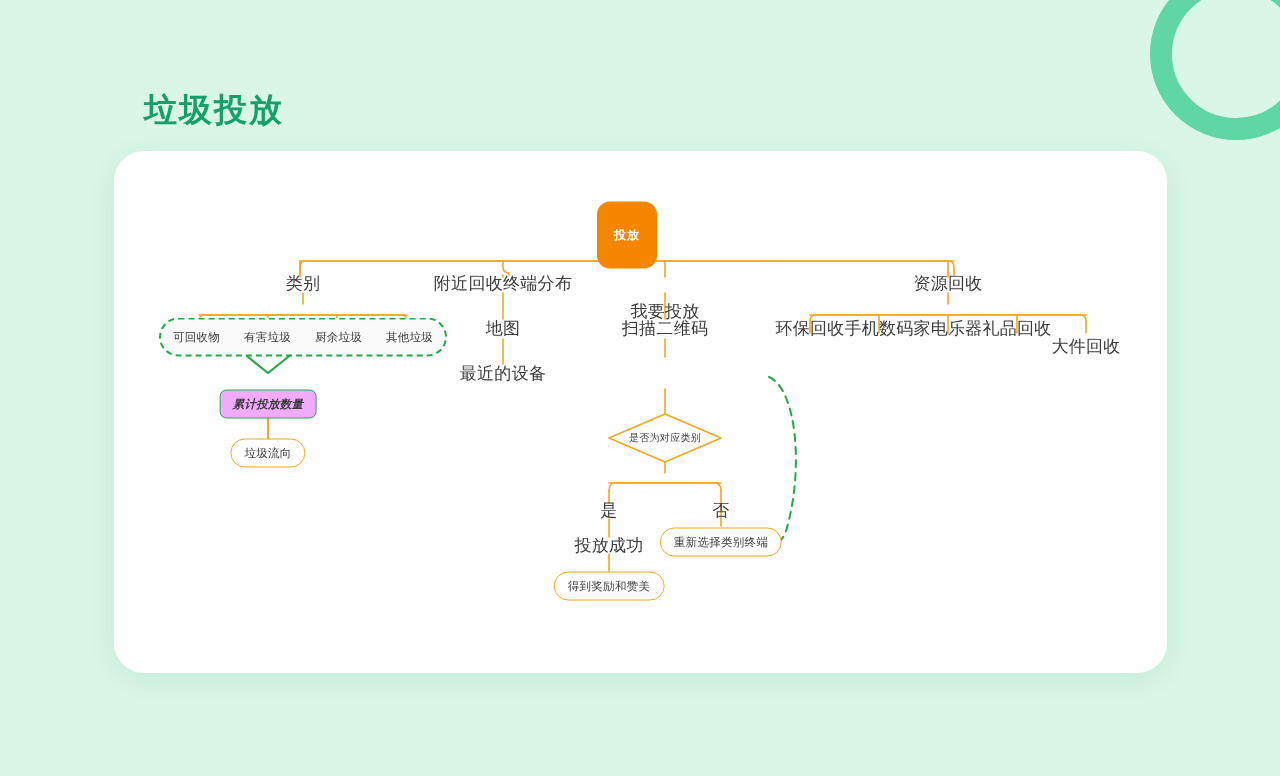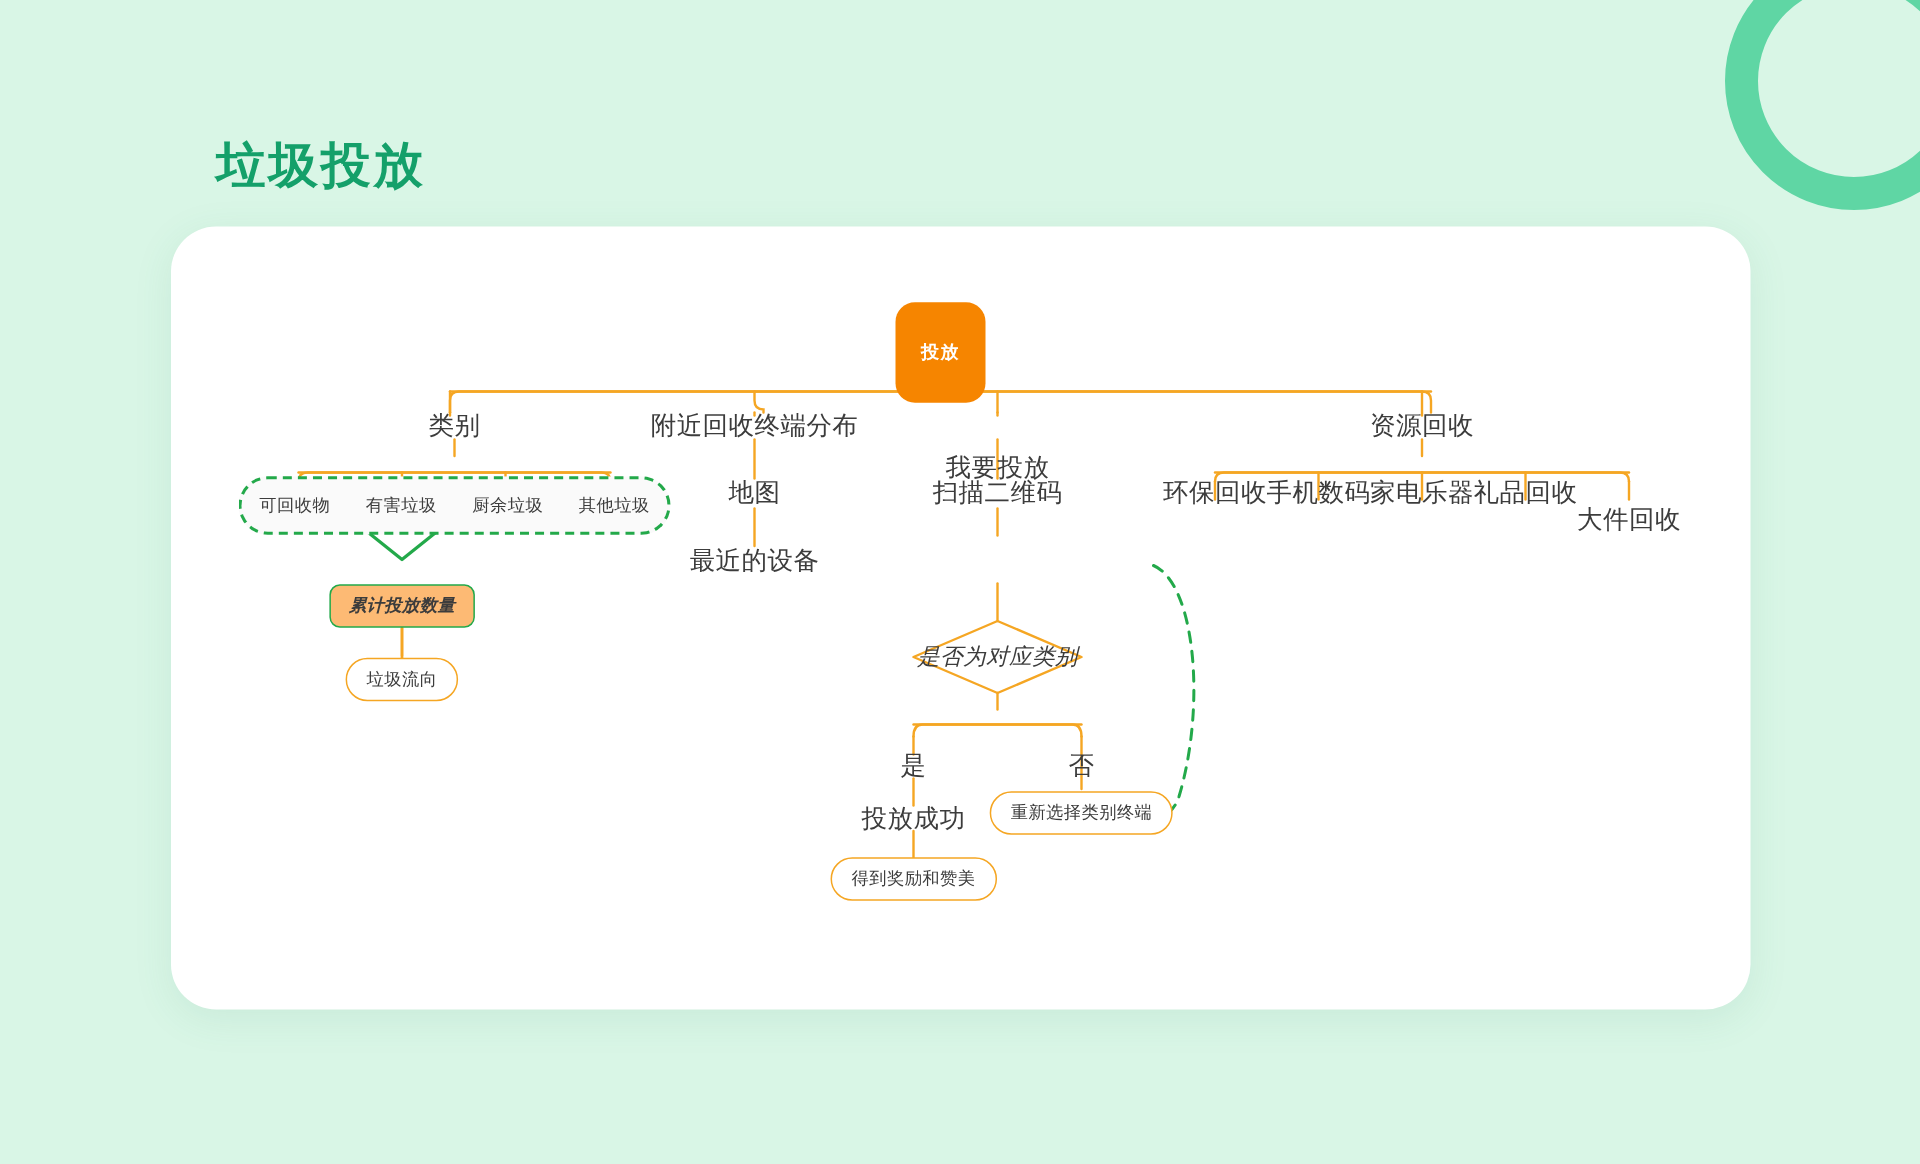--- a/index.html
+++ b/index.html
@@ -86,21 +86,21 @@
     padding: 6px 13px;
     border-radius: 16px;
     white-space: nowrap;
     letter-spacing: .3px;
   }
   .box-green {
     position: absolute;
     transform: translate(-50%, -50%);
     border: 1.6px solid #23a94a;
     color: #3c3c3c;
-    background: #fdba74;
+    background: #f0abfc;
     font-size: 11.5px;
     font-style: italic;
     font-weight: bold;
     padding: 6px 12px;
     border-radius: 7px;
     white-space: nowrap;
     letter-spacing: .3px;
   }
   .dash-group {
     position: absolute;
@@ -115,25 +115,24 @@
     font-size: 11.5px;
     color: #3c3c3c;
     white-space: nowrap;
     text-align: center;
     padding: 10px 0;
     letter-spacing: .3px;
   }
   .diamond-label {
     position: absolute;
     transform: translate(-50%, -50%);
-    font-size: 15px;
-    color: #3c3c3c;
-    white-space: nowrap;
-    letter-spacing: .3px;
-    font-style: italic;
+    font-size: 10px;
+    color: #3c3c3c;
+    white-space: nowrap;
+    letter-spacing: .3px;
   }
 </style>
 </head>
 <body>
 
 <div class="bg-ring"></div>
 
 <div class="page-title">垃圾投放</div>
 
 <div class="card">

